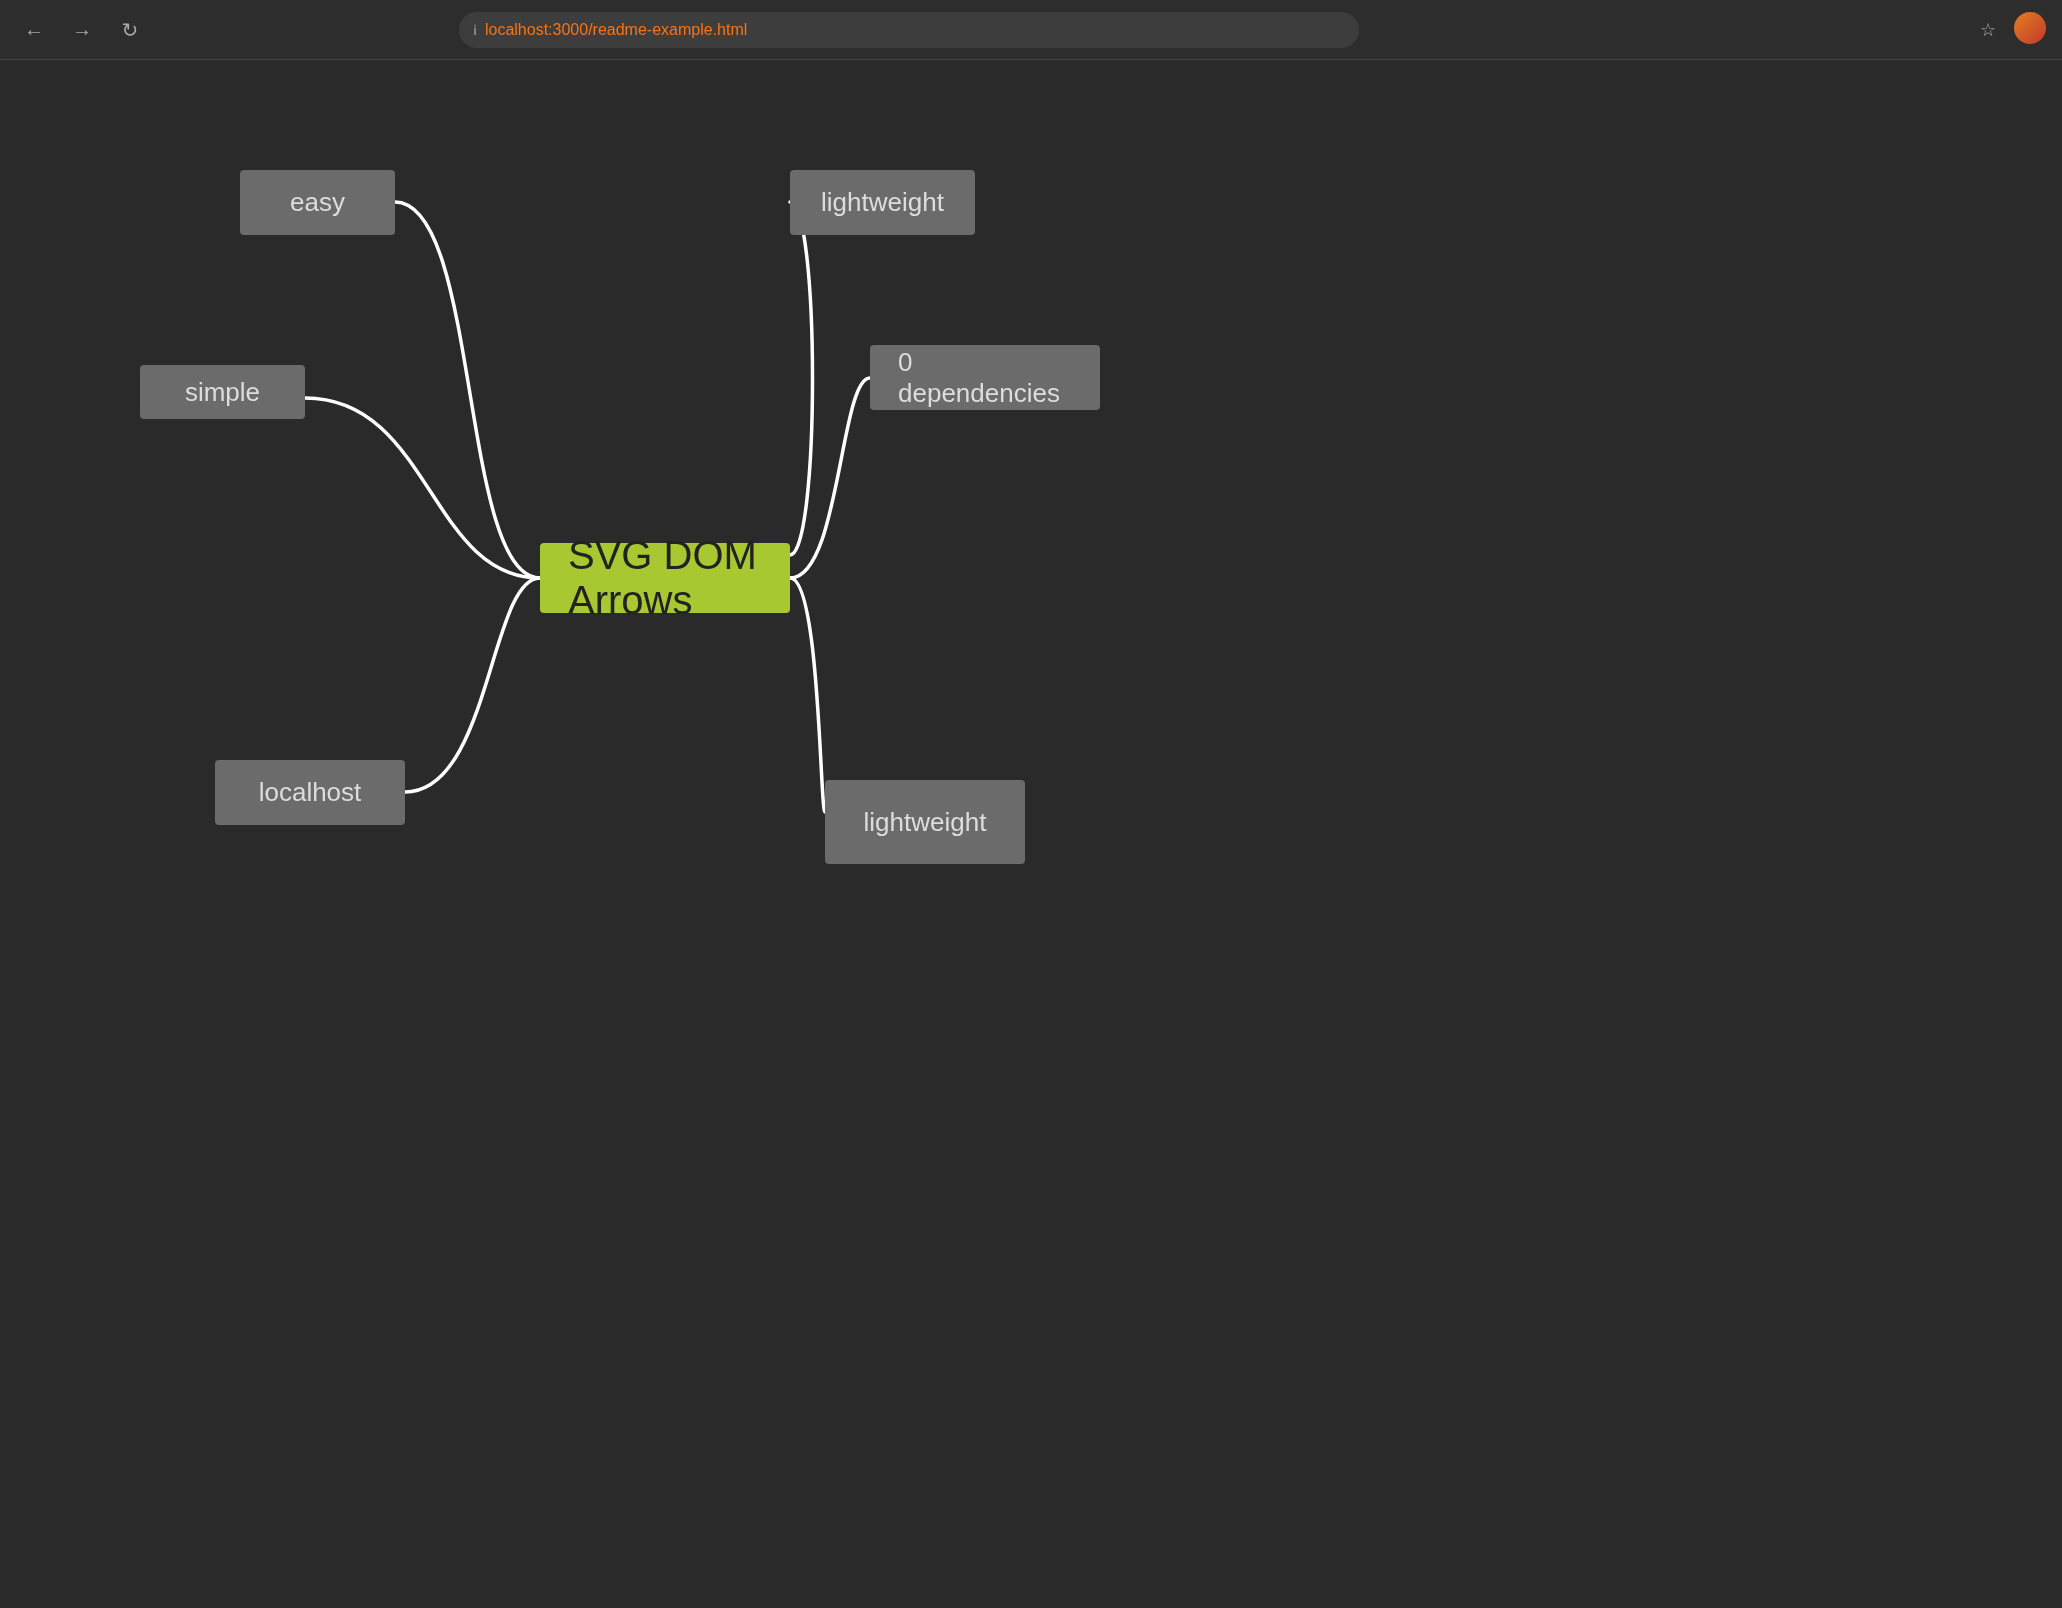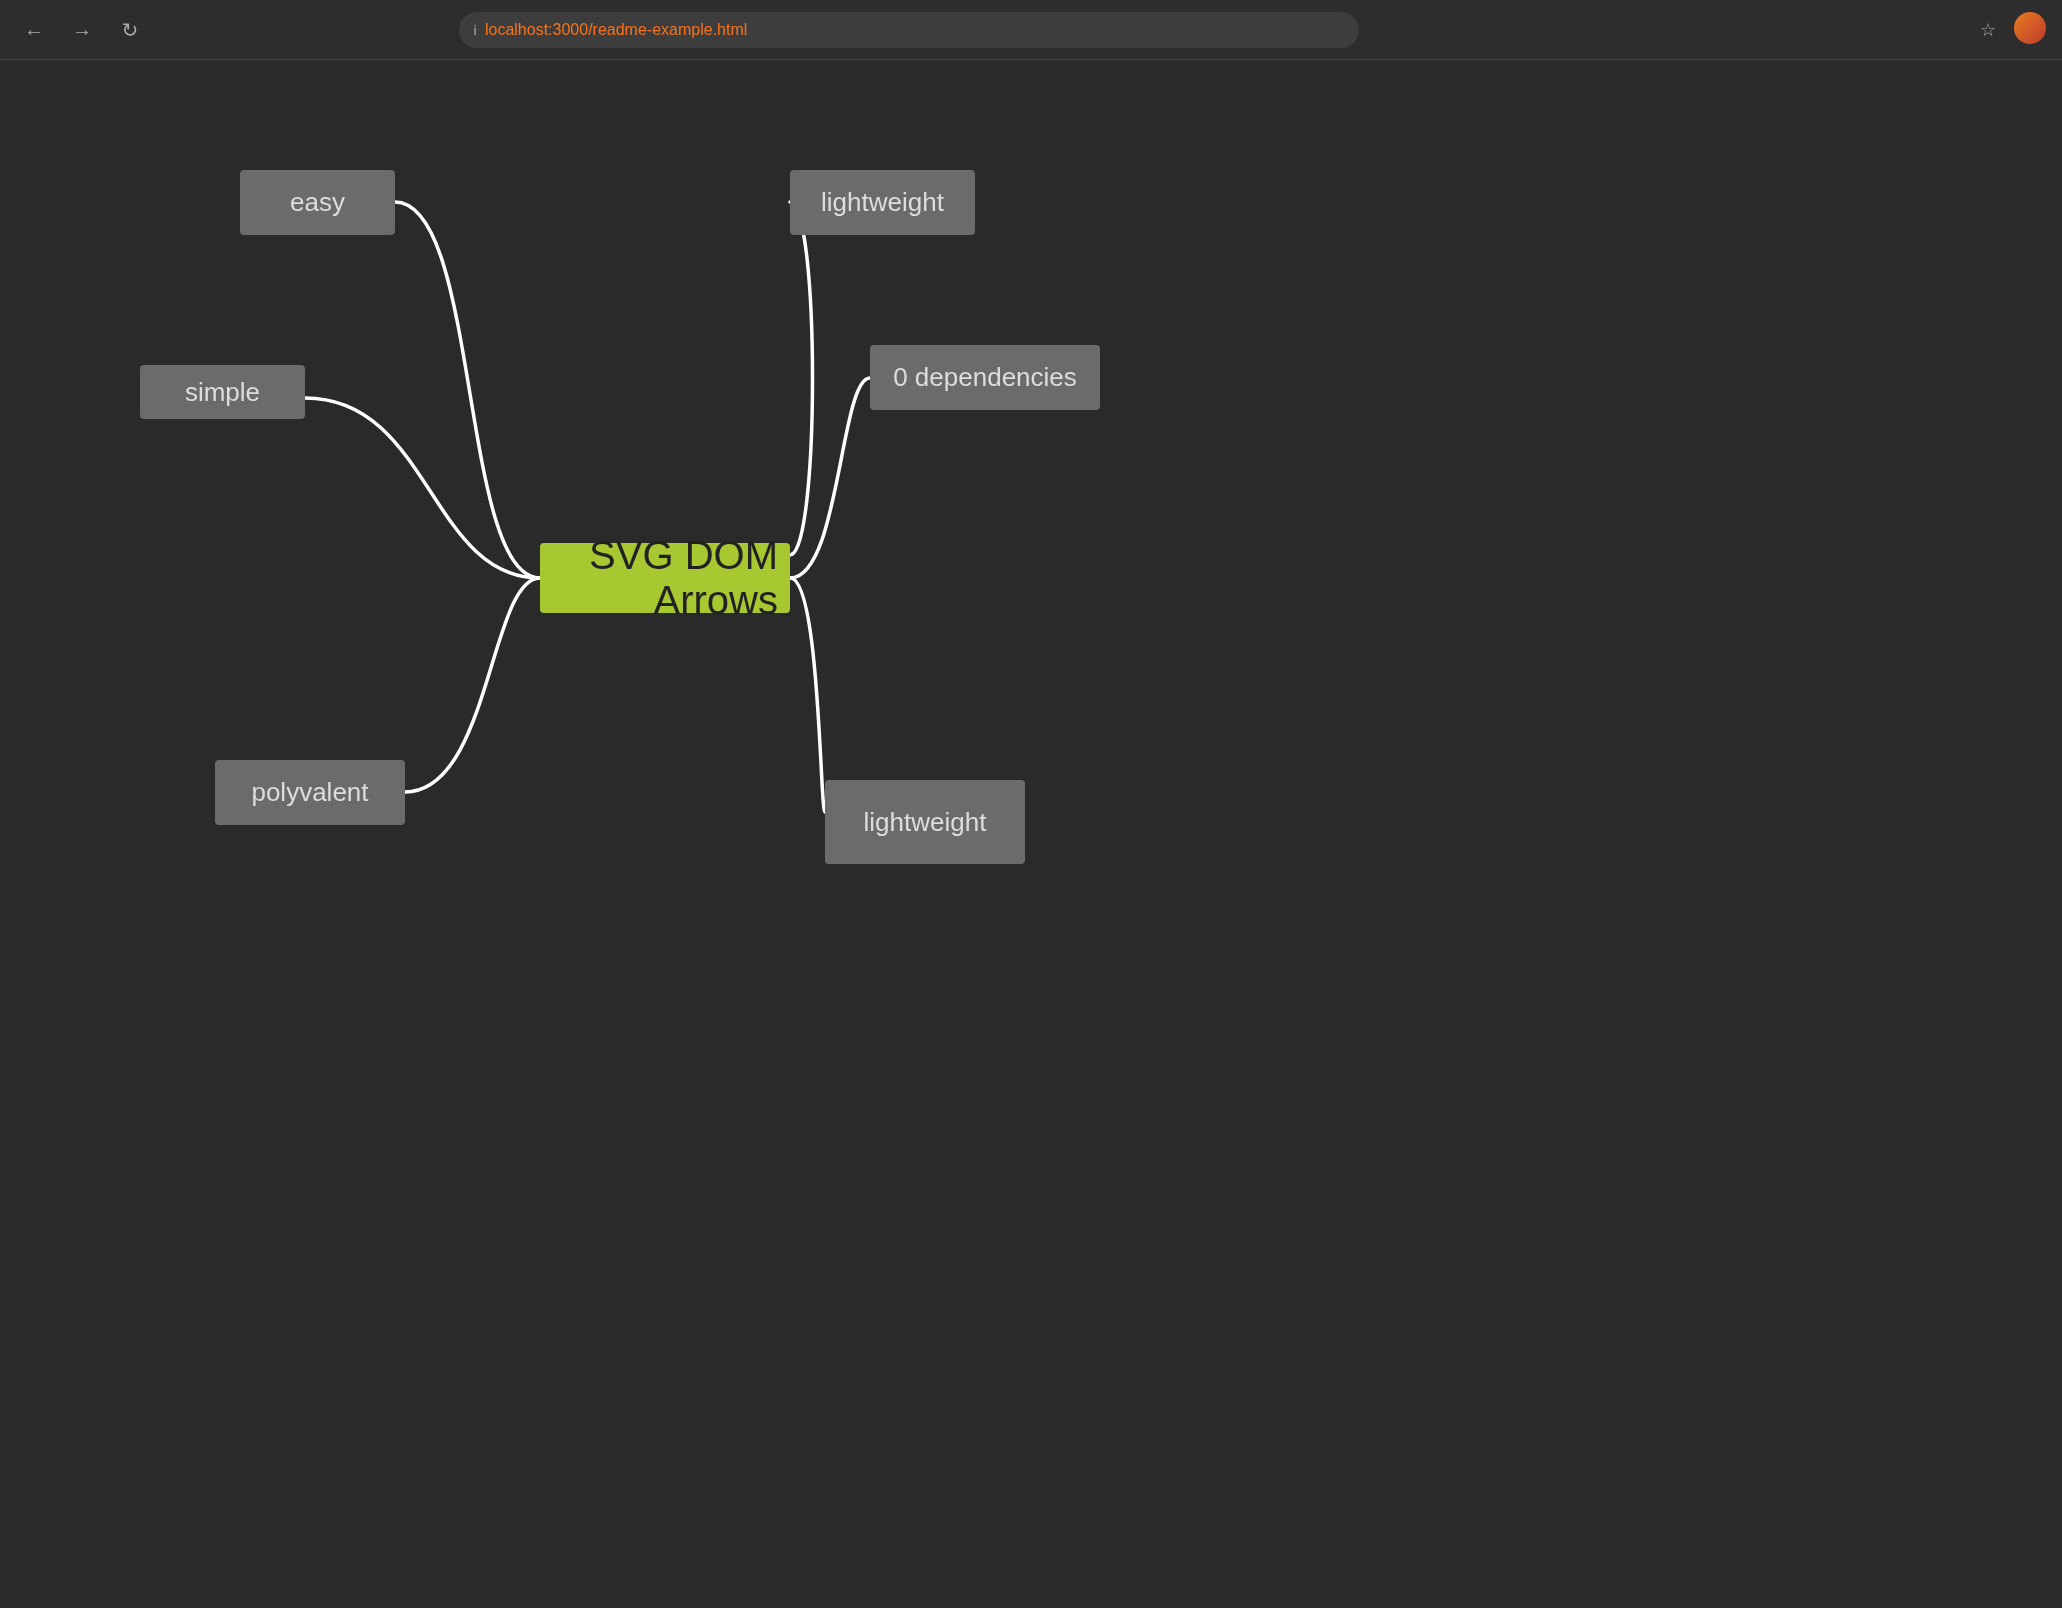--- a/index.html
+++ b/index.html
@@ -95,30 +95,29 @@
       width: 100%;
       height: calc(1608px - 60px);
       background: #2a2a2a;
       position: relative;
       overflow: hidden;
     }
 
     
     .node {
       position: absolute;
-      padding: 18px 12px;
+      padding: 18px 28px;
       border-radius: 4px;
       font-size: 26px;
       font-weight: 400;
       color: #222;
       display: flex;
       align-items: center;
       justify-content: center;
       z-index: 10;
-      text-align: right;
     }
 
     .node-satellite {
       background: #6b6b6b;
       color: #ddd;
     }
 
     .node-center {
       background: #a8c832;
       color: #222;
@@ -180,21 +179,21 @@
 
   <div class="node node-satellite" style="left: 240px; top: 110px; width: 155px; height: 65px;">
     <span>easy</span>
   </div>
 
   <div class="node node-satellite" style="left: 140px; top: 305px; width: 165px; height: 54px;">
     <span>simple</span>
   </div>
 
   <div class="node node-satellite" style="left: 215px; top: 700px; width: 190px; height: 65px;">
-    <span>polyvalent</span>
+    <span>localhost</span>
   </div>
 
   <div class="node node-satellite" style="left: 790px; top: 110px; width: 185px; height: 65px;">
     <span>lightweight</span>
   </div>
 
   <div class="node node-satellite" style="left: 870px; top: 285px; width: 230px; height: 65px;">
     <span>0 dependencies</span>
   </div>
 

